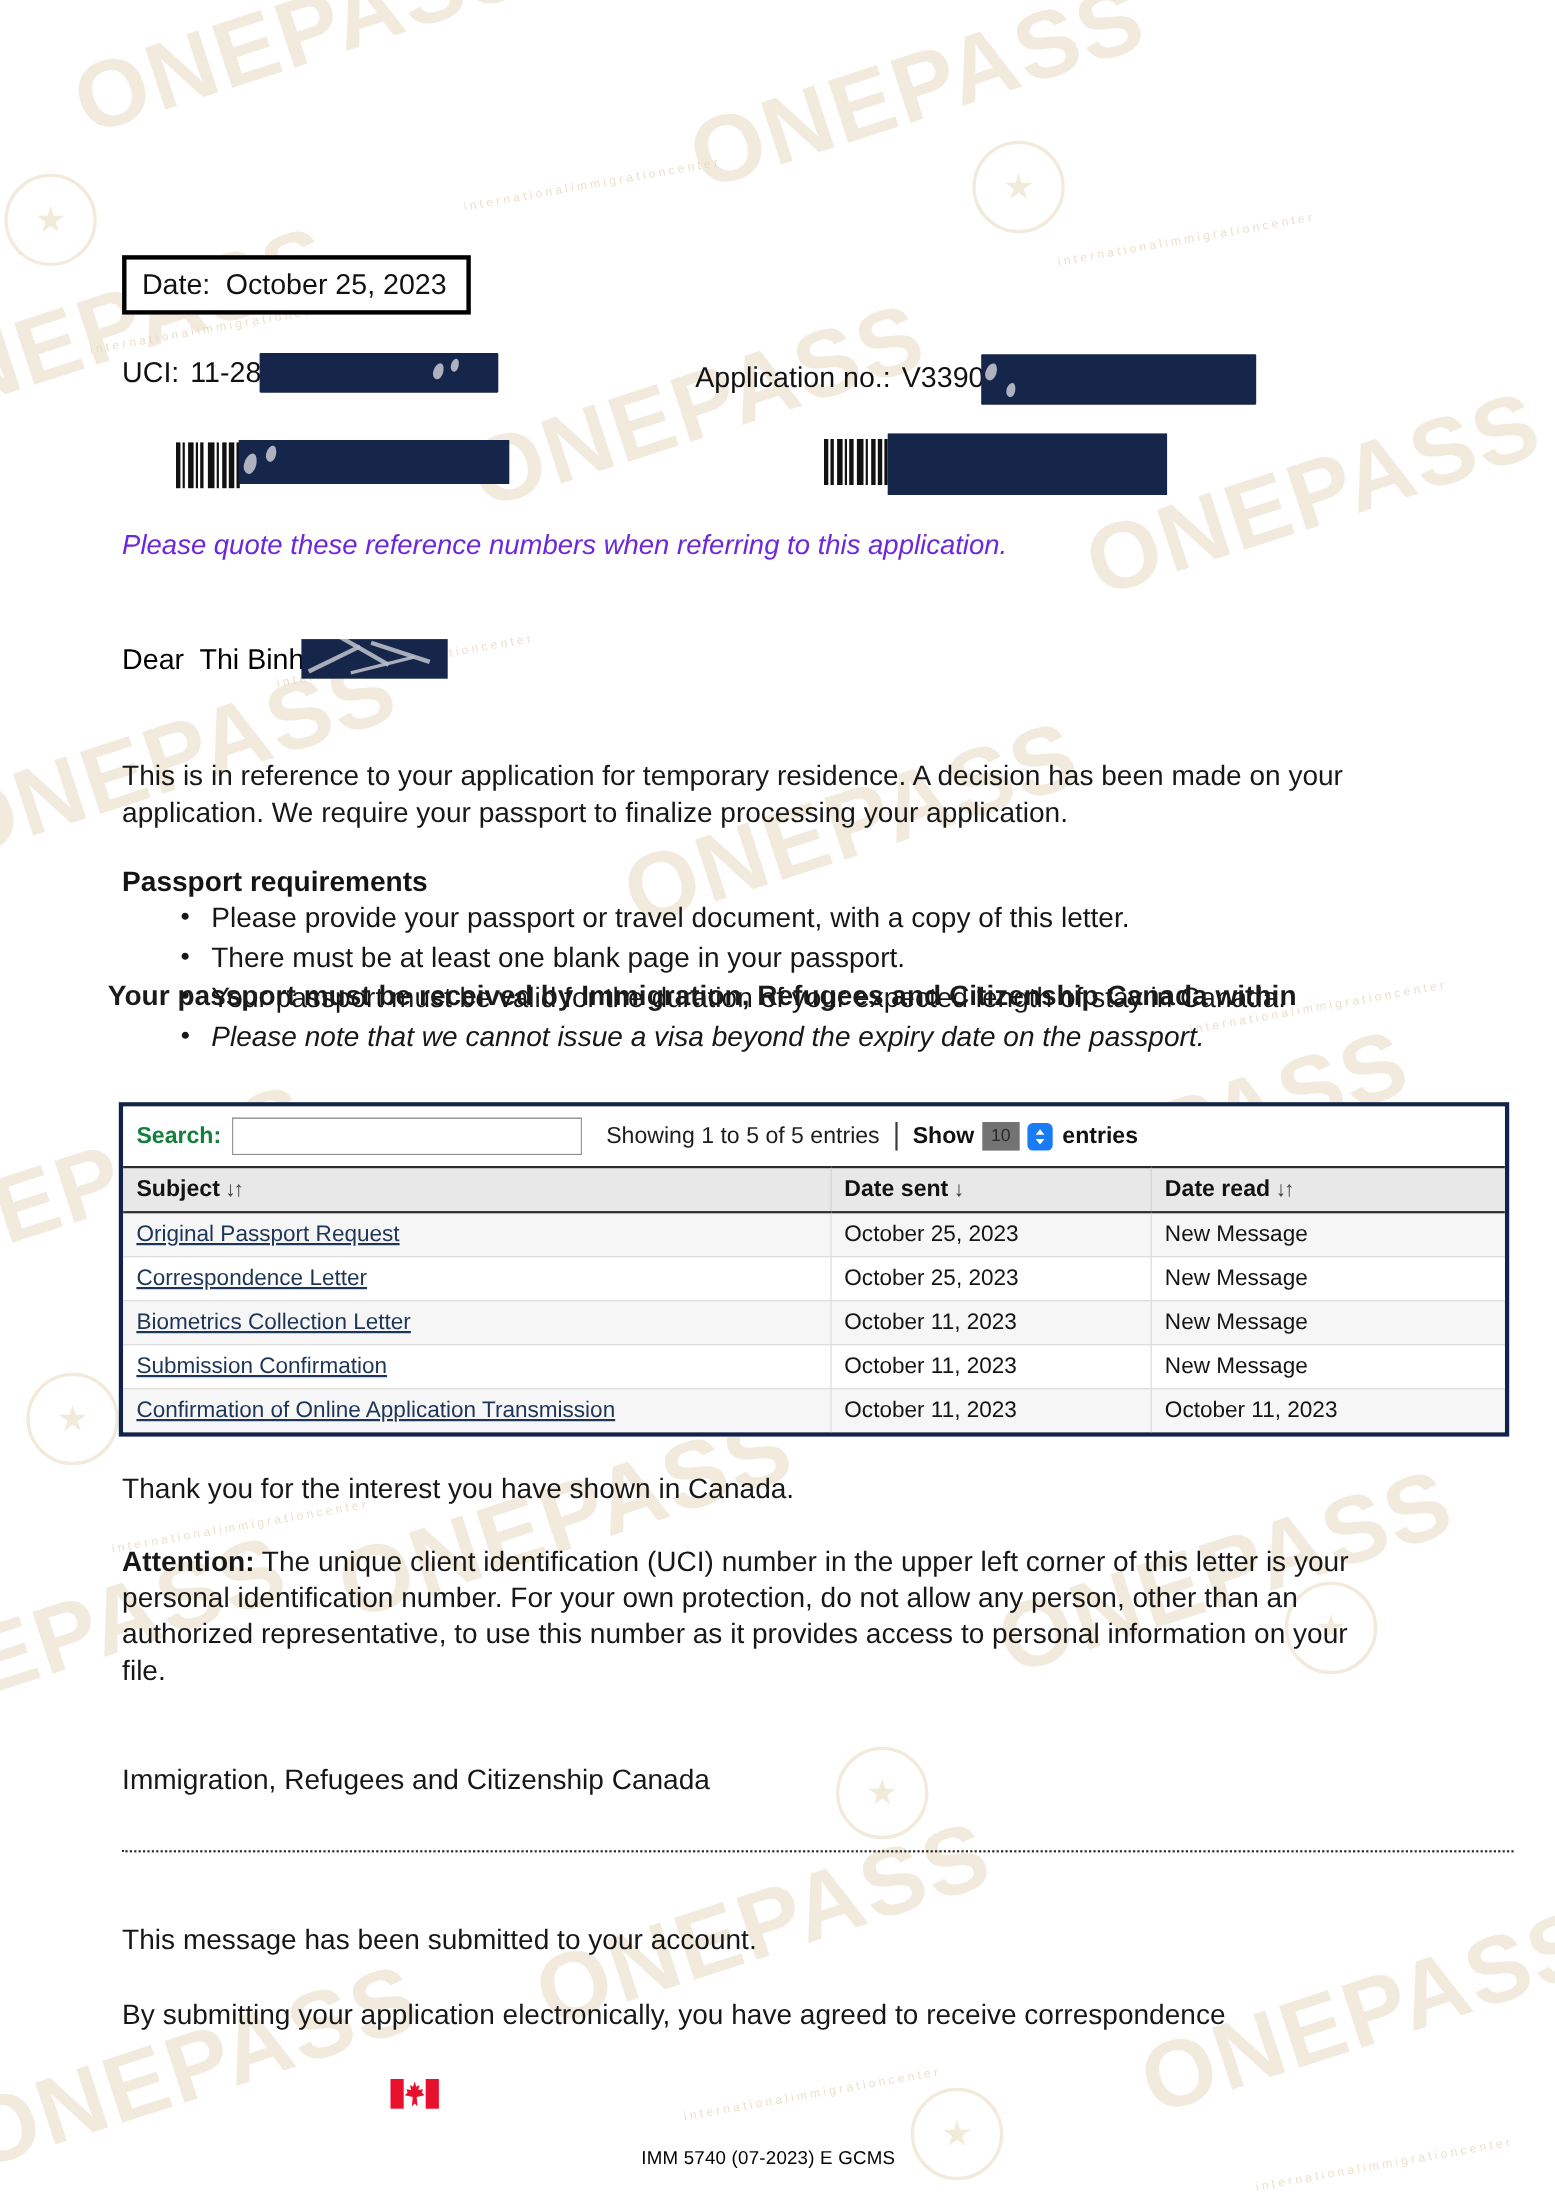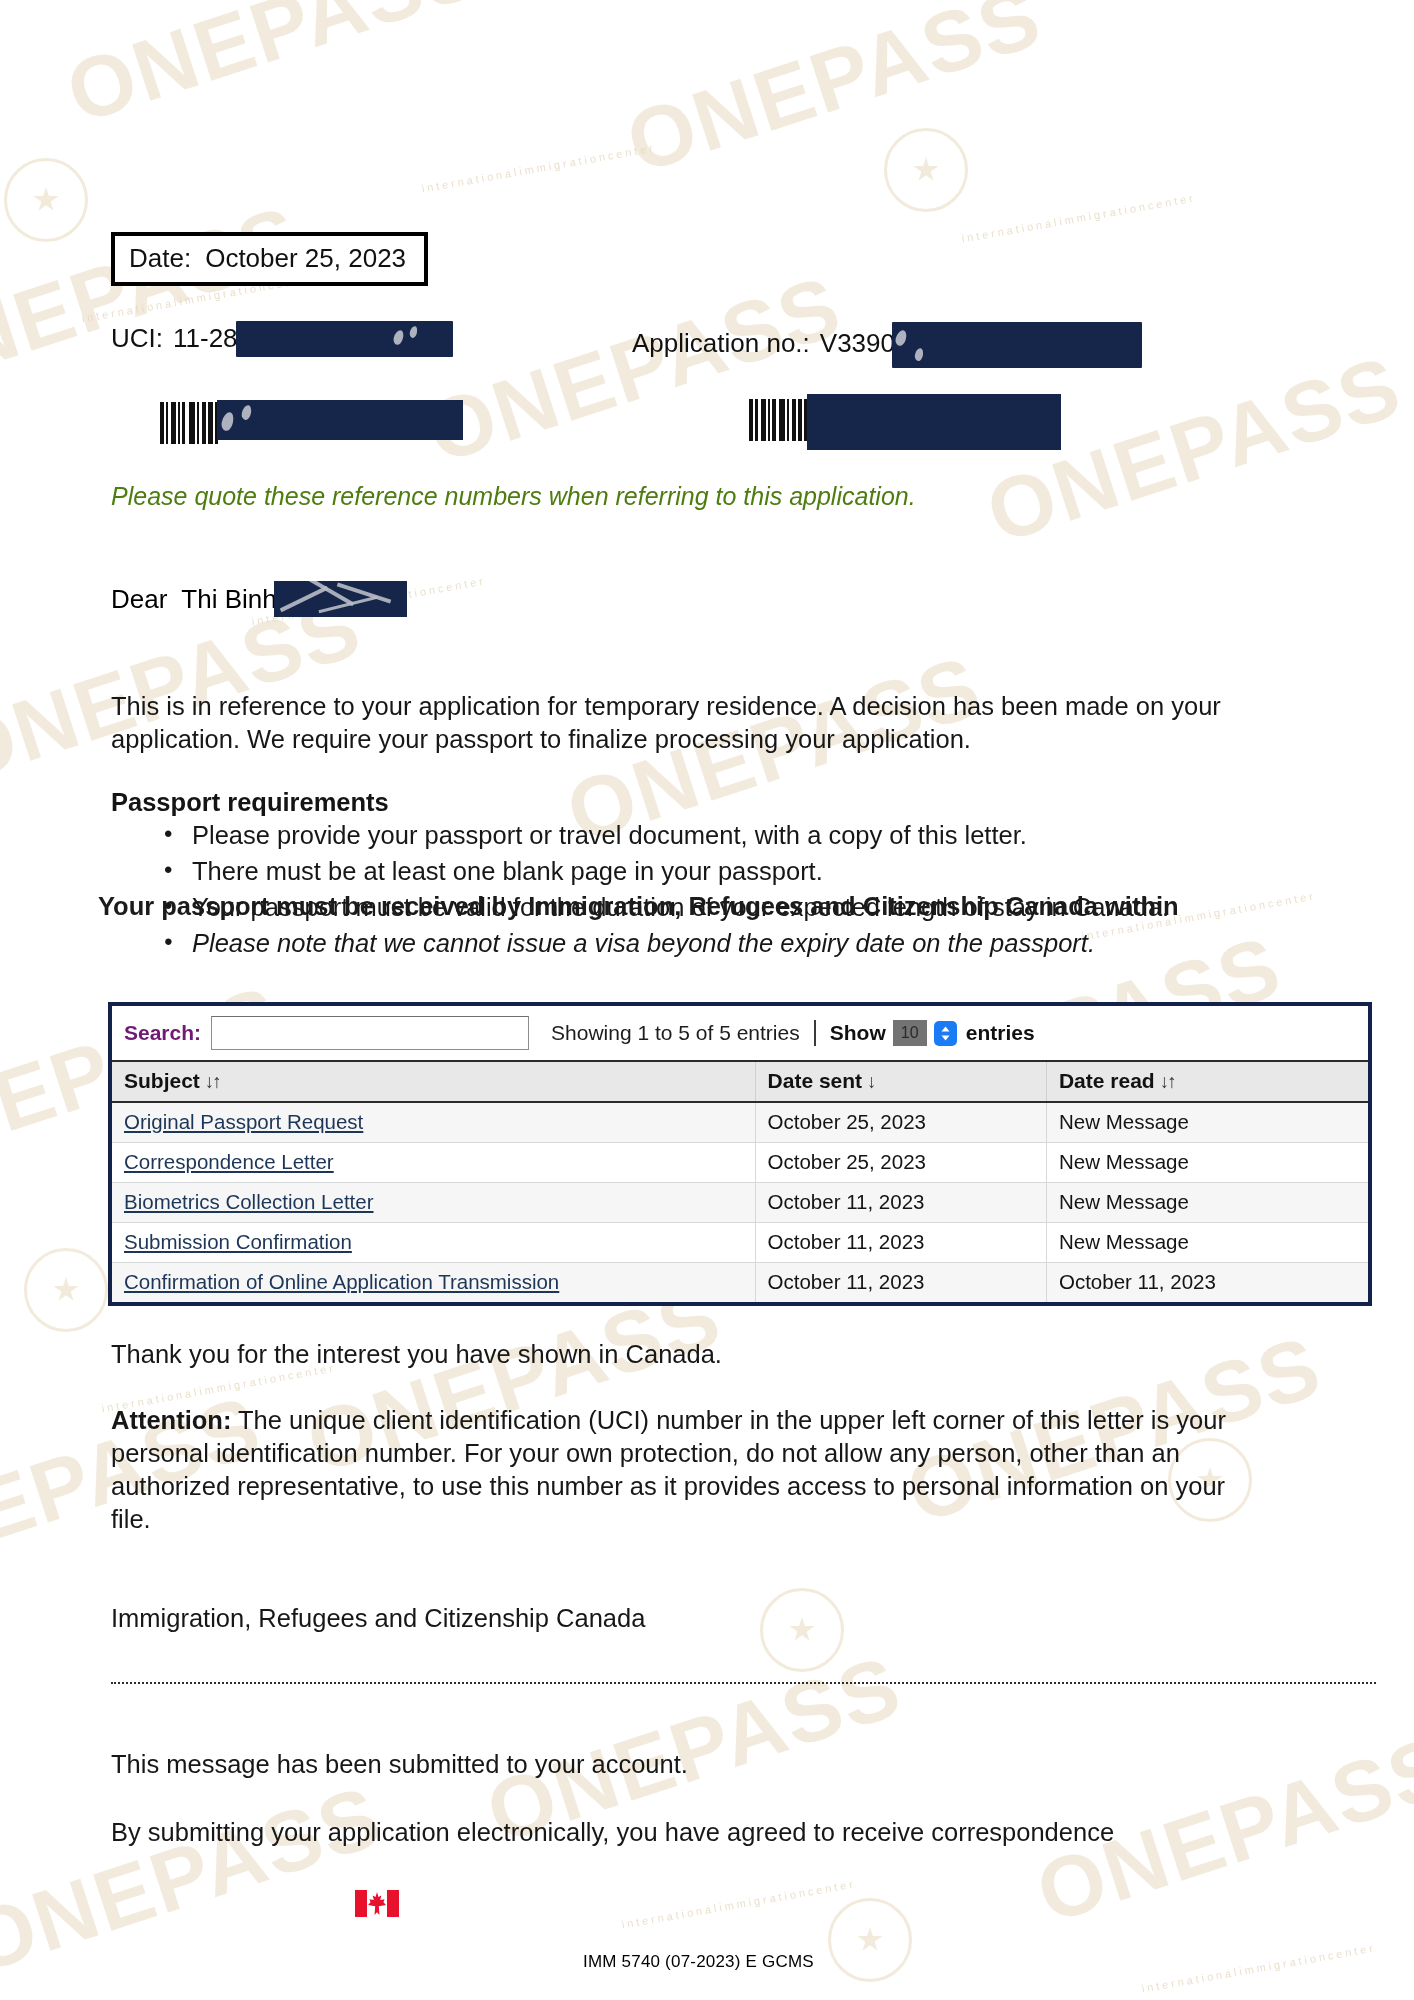--- a/index.html
+++ b/index.html
@@ -126,21 +126,21 @@
     background: #c9cbd4;
     border-radius: 60% 40% 50% 50% / 60% 50% 50% 40%;
     opacity: .85;
   }
 
   
   #quote-note {
     position: absolute;
     left: 111px;
     top: 481px;
-    color: #4d7c0f;
+    color: #6d28d9;
     font-style: italic;
     font-size: 25px;
     line-height: 30px;
     white-space: nowrap;
   }
 
   
   #dear-line {
     position: absolute;
     left: 111px;
@@ -231,21 +231,21 @@
   #table-toolbar {
     display: flex;
     align-items: center;
     height: 54px;
     padding: 0 14px 0 12px;
     background: #fff;
   }
   #search-label {
     font-size: 21px;
     font-weight: 700;
-    color: #701a75;
+    color: #15803d;
     margin-right: 10px;
   }
   #search-input {
     width: 318px;
     height: 34px;
     border: 1px solid #8d8d8d;
     border-top-color: #6f6f6f;
     background: #fff;
     font-size: 18px;
     font-family: "Liberation Sans", sans-serif;

